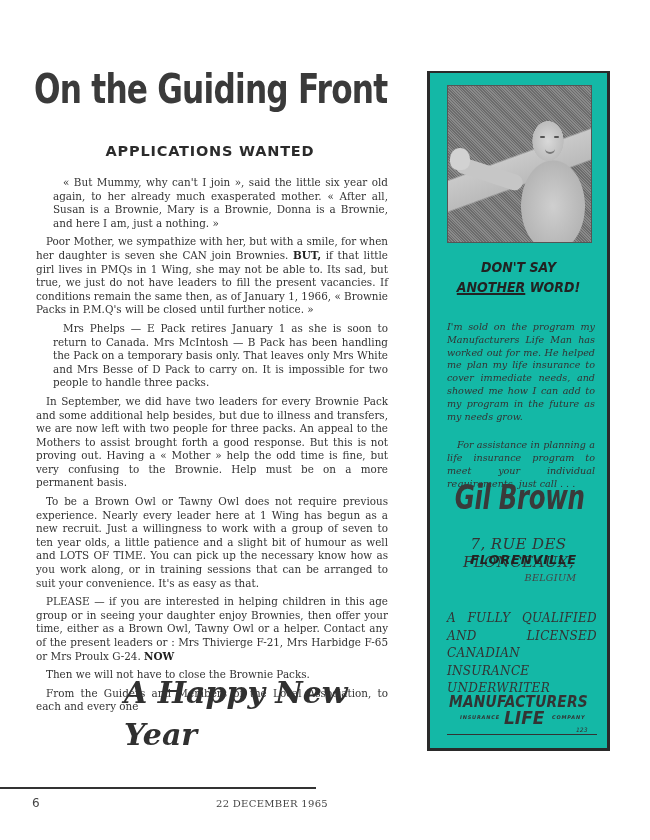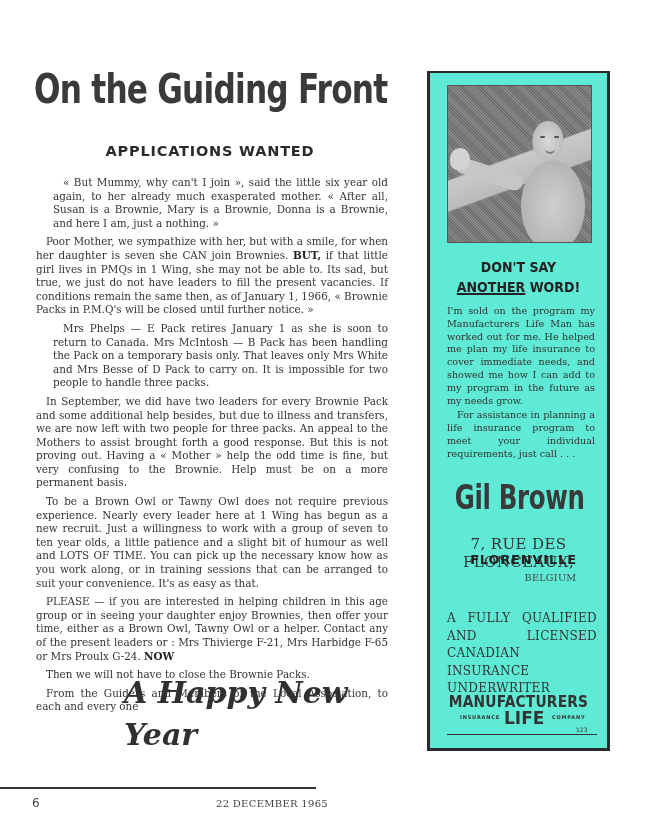--- a/index.html
+++ b/index.html
@@ -39,21 +39,21 @@
     position: absolute; left: 32px; top: 796px; font-family: "DejaVu Sans", sans-serif;
     font-size: 12px; color: #444;
   }
   .footer-date {
     position: absolute; left: 216px; top: 798px; font-size: 10px; color: #444;
     font-family: "DejaVu Serif", serif; letter-spacing: 0.3px;
   }
   
   .ad {
     position: absolute; left: 427px; top: 71px; width: 177px; height: 675px;
-    border: 3px solid #2a2a2a; border-top-width: 2px; background: #5eead4;
+    border: 3px solid #2a2a2a; border-top-width: 2px; background: #14b8a6; font-style: italic;
   }
   .ad-photo {
     position: absolute; left: 17px; top: 12px; width: 143px; height: 156px;
     background:
       radial-gradient(ellipse 22px 28px at 100px 55px, #d9d9d9 0%, #bdbdbd 70%, rgba(0,0,0,0) 72%),
       radial-gradient(ellipse 42px 60px at 105px 120px, #cfcfcf 0%, #b5b5b5 75%, rgba(0,0,0,0) 77%),
       linear-gradient(160deg, rgba(0,0,0,0) 45%, #c9c9c9 46%, #bbbbbb 60%, rgba(0,0,0,0) 61%),
       repeating-linear-gradient(45deg, #6c6c6c 0 1px, #8a8a8a 1px 2px);
     border: 1px solid #555;
   }
@@ -81,21 +81,21 @@
   .ad-h2 {
     position: absolute; left: 0; top: 206px; width: 177px; text-align: center;
     font-family: "DejaVu Sans", sans-serif; font-weight: bold; font-size: 14px; color: #222;
     transform: scaleX(0.9);
   }
   .ad-h2 u { text-decoration: underline; text-decoration-thickness: 2px; }
   .ad-body {
     position: absolute; left: 17px; top: 232px; width: 148px;
     font-size: 9.6px; line-height: 12.8px; text-align: justify; color: #333;
   }
-  .ad-body p { margin: 0 0 2px 0; }
+  .ad-body p { margin: 16px 0 2px 0; }
   .ad-body p.second { text-indent: 10px; }
   .ad-name {
     position: absolute; left: 0; top: 404px; width: 177px; text-align: center;
     font-family: "DejaVu Sans", sans-serif; font-weight: bold; font-size: 34px; color: #3a3a3a;
     transform: scaleX(0.72); white-space: nowrap; letter-spacing: -0.5px;
   }
   .ad-addr {
     position: absolute; left: 0; top: 462px; width: 177px; text-align: center;
     font-size: 15px; letter-spacing: 0.4px; color: #333;
   }

